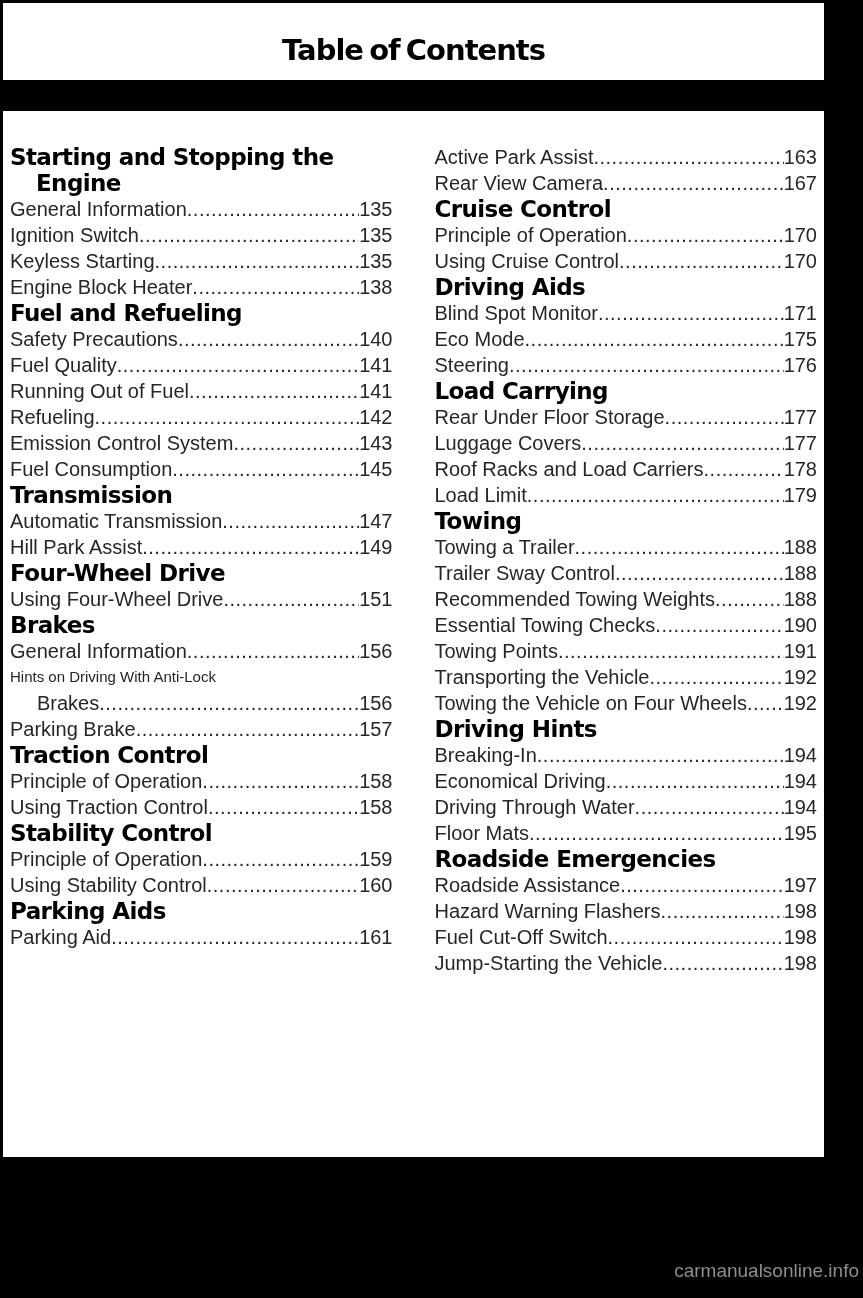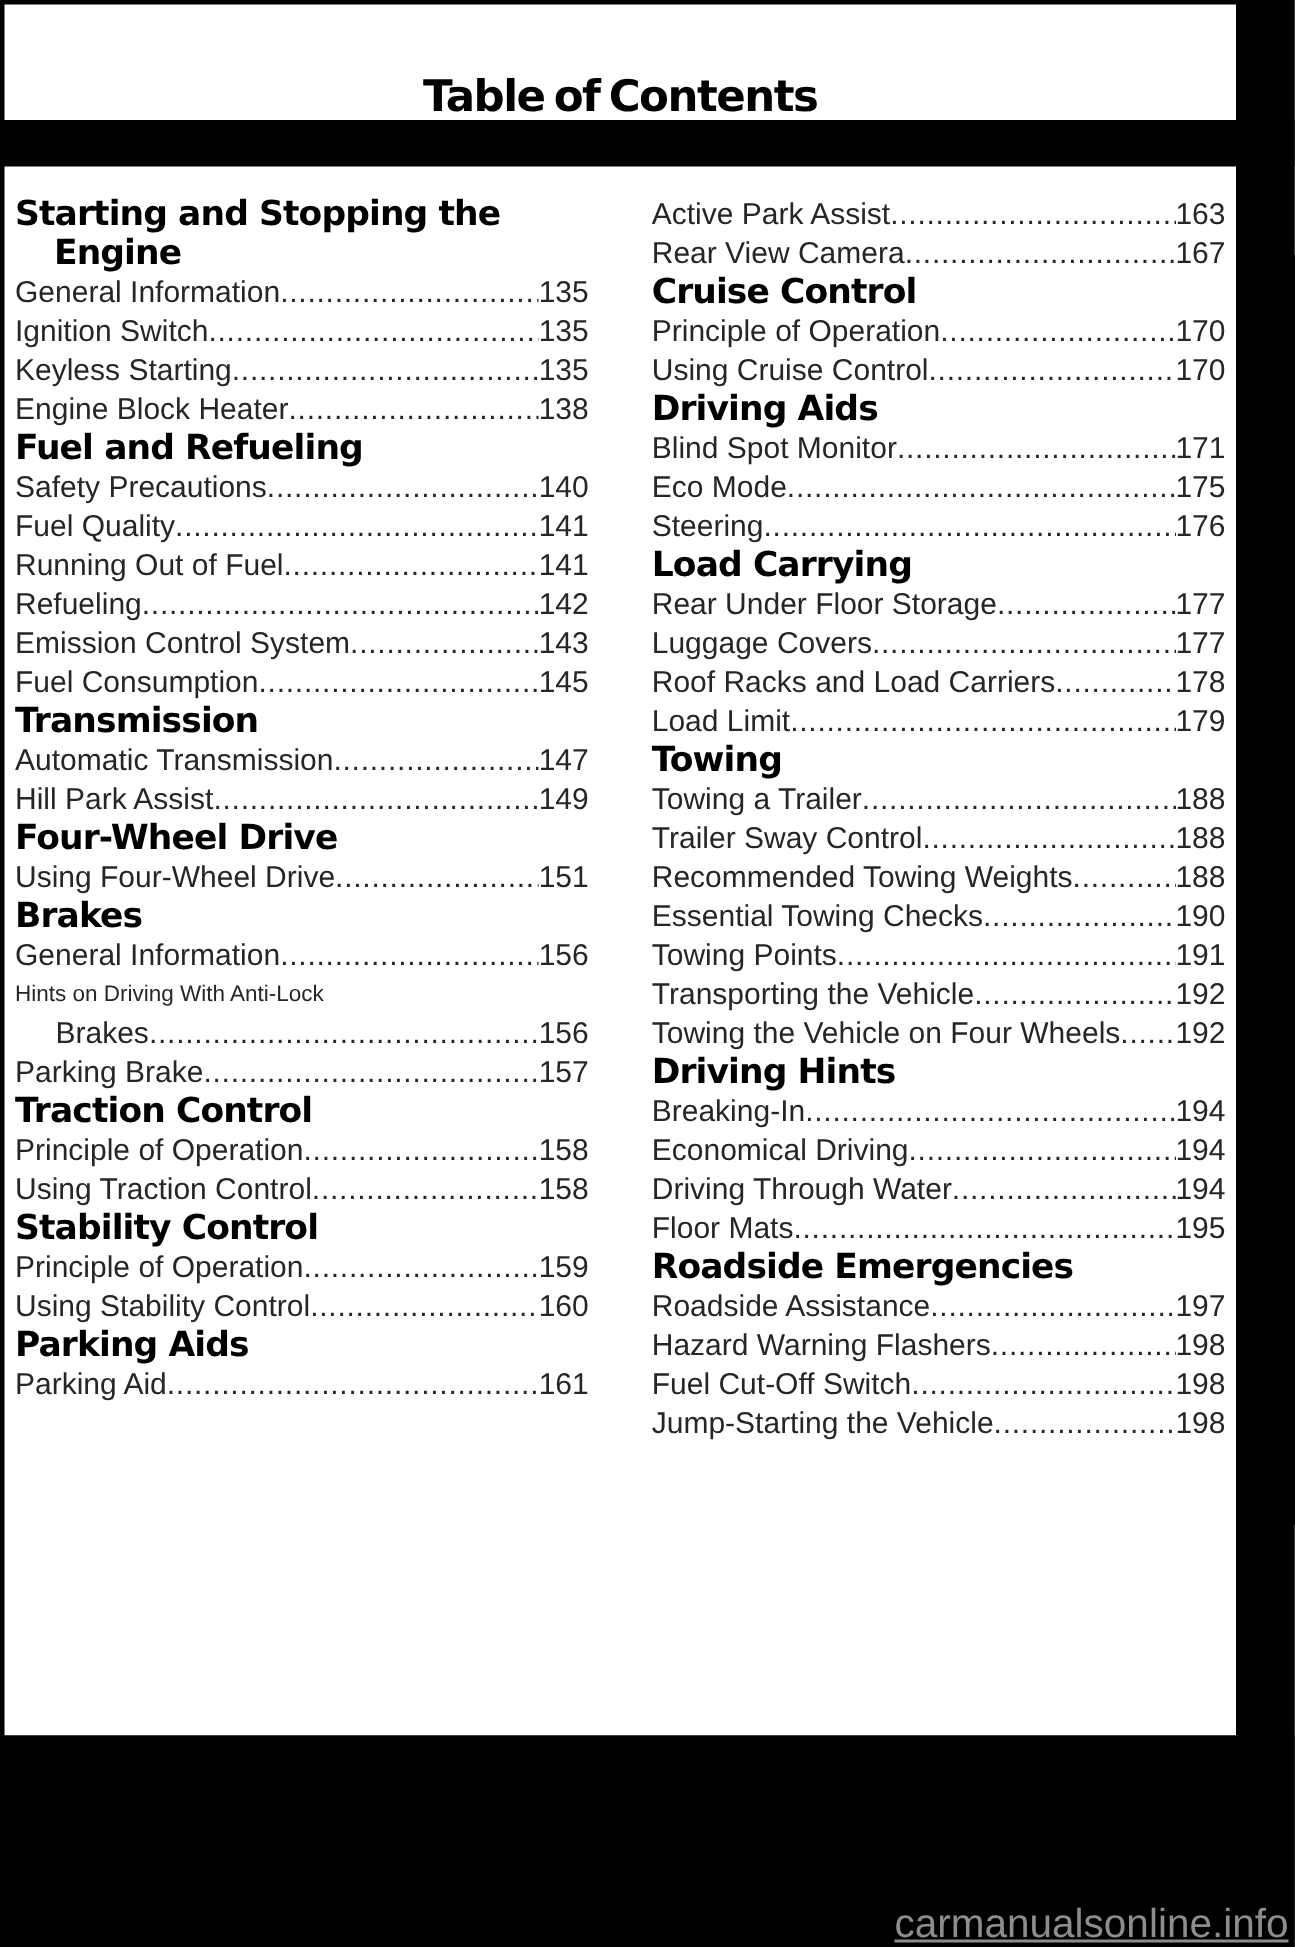--- a/index.html
+++ b/index.html
@@ -15,36 +15,36 @@
   .frame{position:relative;width:863px;height:1298px;background:var(--frame);}
 
   .paper-header{
     position:absolute;left:3px;top:3px;width:821px;height:77px;
     background:var(--paper);
     display:flex;justify-content:center;align-items:flex-end;
   }
   .page-title{
     font-family:"DejaVu Sans",sans-serif;font-weight:bold;
     font-size:29px;letter-spacing:-1px;word-spacing:-3px;
-    color:var(--heading-text);line-height:1;padding-bottom:1px;
+    color:var(--heading-text);line-height:1;padding-bottom:15px;
   }
   .divider-bar{
     position:absolute;left:0;top:80px;width:863px;height:31px;
     background:var(--frame);
   }
   .content{
     position:absolute;left:3px;top:111px;width:821px;height:1046px;
     background:var(--paper);
     padding:19px 7px 0 7px;
     display:flex;gap:42px;
   }
   .col{flex:1;min-width:0;}
 
   .section{}
-  .section:first-child{margin-top:0;}
+  .section:first-child{margin-top:14px;}
   .section-heading{
     font-family:"DejaVu Sans",sans-serif;font-weight:800;
     font-size:23px;line-height:26px;letter-spacing:-0.6px;
     color:var(--heading-text);
   }
   .h2line{display:block;}
   .h2line.cont{padding-left:26px;}
 
   .entry{color:var(--entry-text);}
   .pre-line{
@@ -63,25 +63,24 @@
   .dots::after{
     content:"....................................................................................................................";
   }
   .pg{white-space:nowrap;}
 
   .page-footer{
     position:absolute;left:0;top:1157px;width:863px;height:141px;
     background:var(--frame);
   }
   .watermark{
-    position:absolute;right:4px;bottom:0;
-    font-size:27px;line-height:1.1;
+    position:absolute;right:4px;bottom:16px;
+    font-size:19px;line-height:1.1;
     color:var(--watermark-text);
     font-family:"Liberation Sans",sans-serif;
-    text-decoration:underline;
   }
 </style>
 </head>
 <body>
 
 <div class="frame">
   <header class="paper-header">
     <h1 class="page-title">Table of Contents</h1>
   </header>
   <div class="divider-bar"></div>

